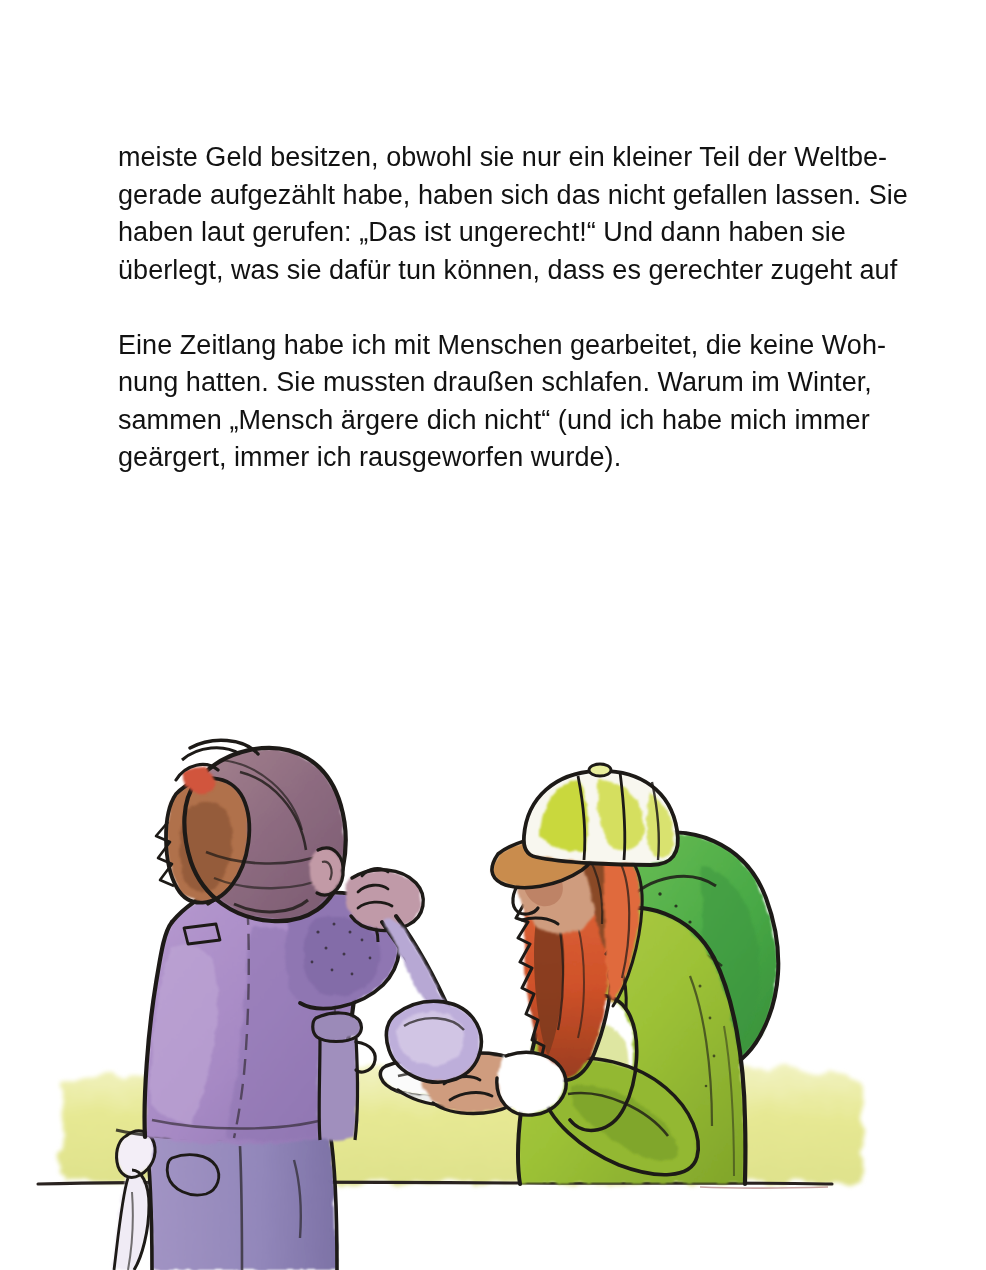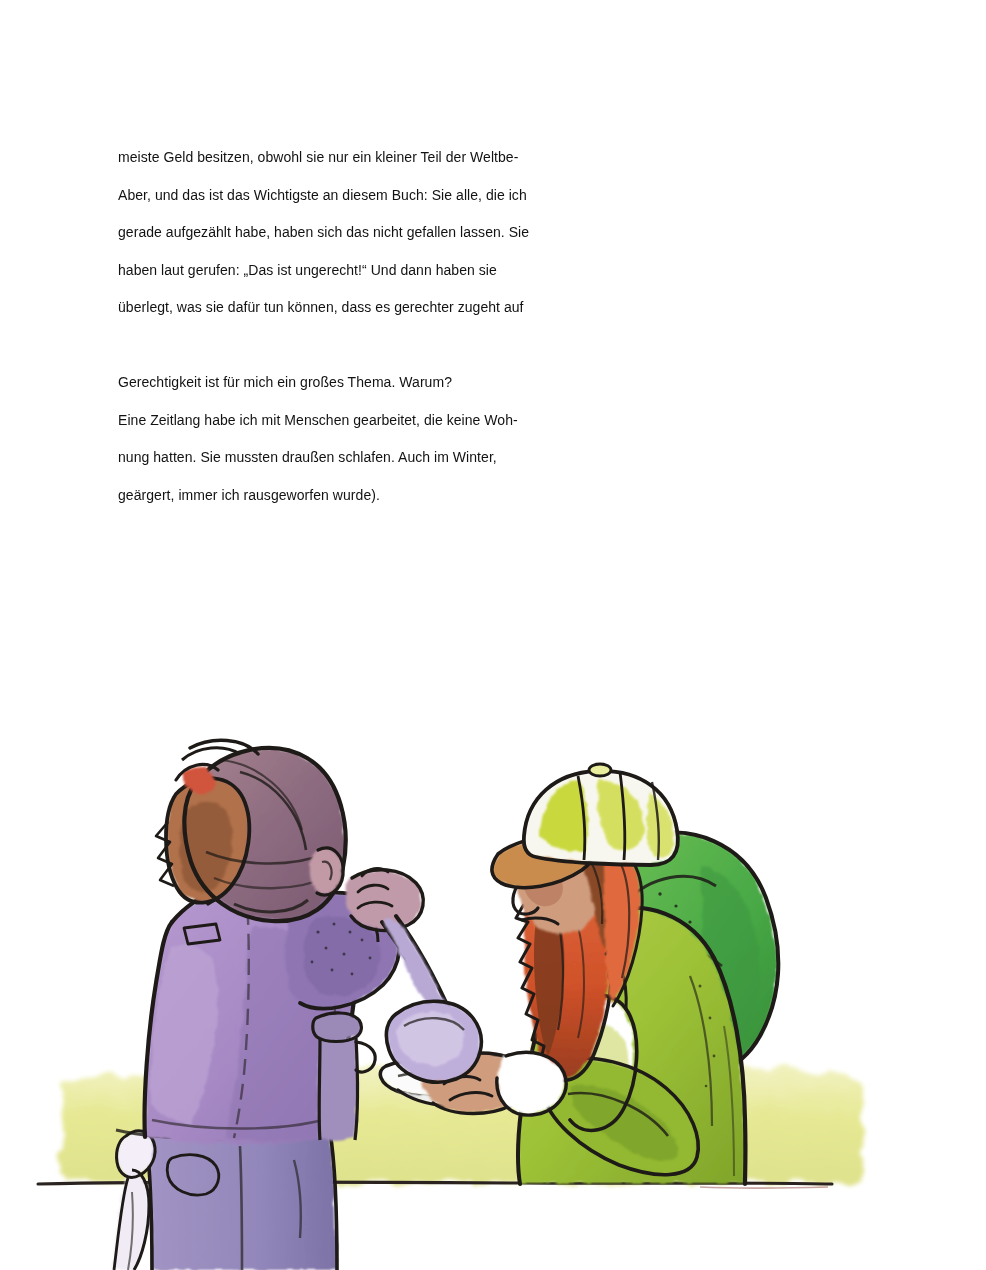--- a/index.html
+++ b/index.html
@@ -24,21 +24,21 @@
     width: 690px;
   }
   .para {
     margin: 0;
   }
   .para + .para {
     margin-top: 37.5px;     
   }
   .line {
     display: block;
-    font-size: 14px;
+    font-size: 27px;
     line-height: 37.5px;
     letter-spacing: 0.05px;
     white-space: pre;
     color: #121212;
   }
 
   
   #illustration {
     position: absolute;
     left: 0;
@@ -52,30 +52,29 @@
     height: 544px;
   }
 </style>
 </head>
 <body>
 
 <div id="book-text">
 
   <p class="para">
     <span class="line">meiste Geld besitzen, obwohl sie nur ein kleiner Teil der Weltbe-</span>
-    <span class="line">Aber, und das ist das Wichtigste an diesem Buch: Sie alle, die ich</span>
     <span class="line">gerade aufgezählt habe, haben sich das nicht gefallen lassen. Sie</span>
     <span class="line">haben laut gerufen: „Das ist ungerecht!“ Und dann haben sie</span>
     <span class="line">überlegt, was sie dafür tun können, dass es gerechter zugeht auf</span>
   </p>
 
   <p class="para">
-    <span class="line">Gerechtigkeit ist für mich ein großes Thema. Warum?</span>
     <span class="line">Eine Zeitlang habe ich mit Menschen gearbeitet, die keine Woh-</span>
-    <span class="line">nung hatten. Sie mussten draußen schlafen. Auch im Winter,</span>
+    <span class="line">nung hatten. Sie mussten draußen schlafen. Warum im Winter,</span>
+    <span class="line">sammen „Mensch ärgere dich nicht“ (und ich habe mich immer</span>
     <span class="line">geärgert, immer ich rausgeworfen wurde).</span>
   </p>
 
 </div>
 
 <div id="illustration">
   <svg viewBox="0 0 986 544" xmlns="http://www.w3.org/2000/svg">
     <defs>
 
       <filter id="wcEdge" x="-20%" y="-40%" width="140%" height="190%">

